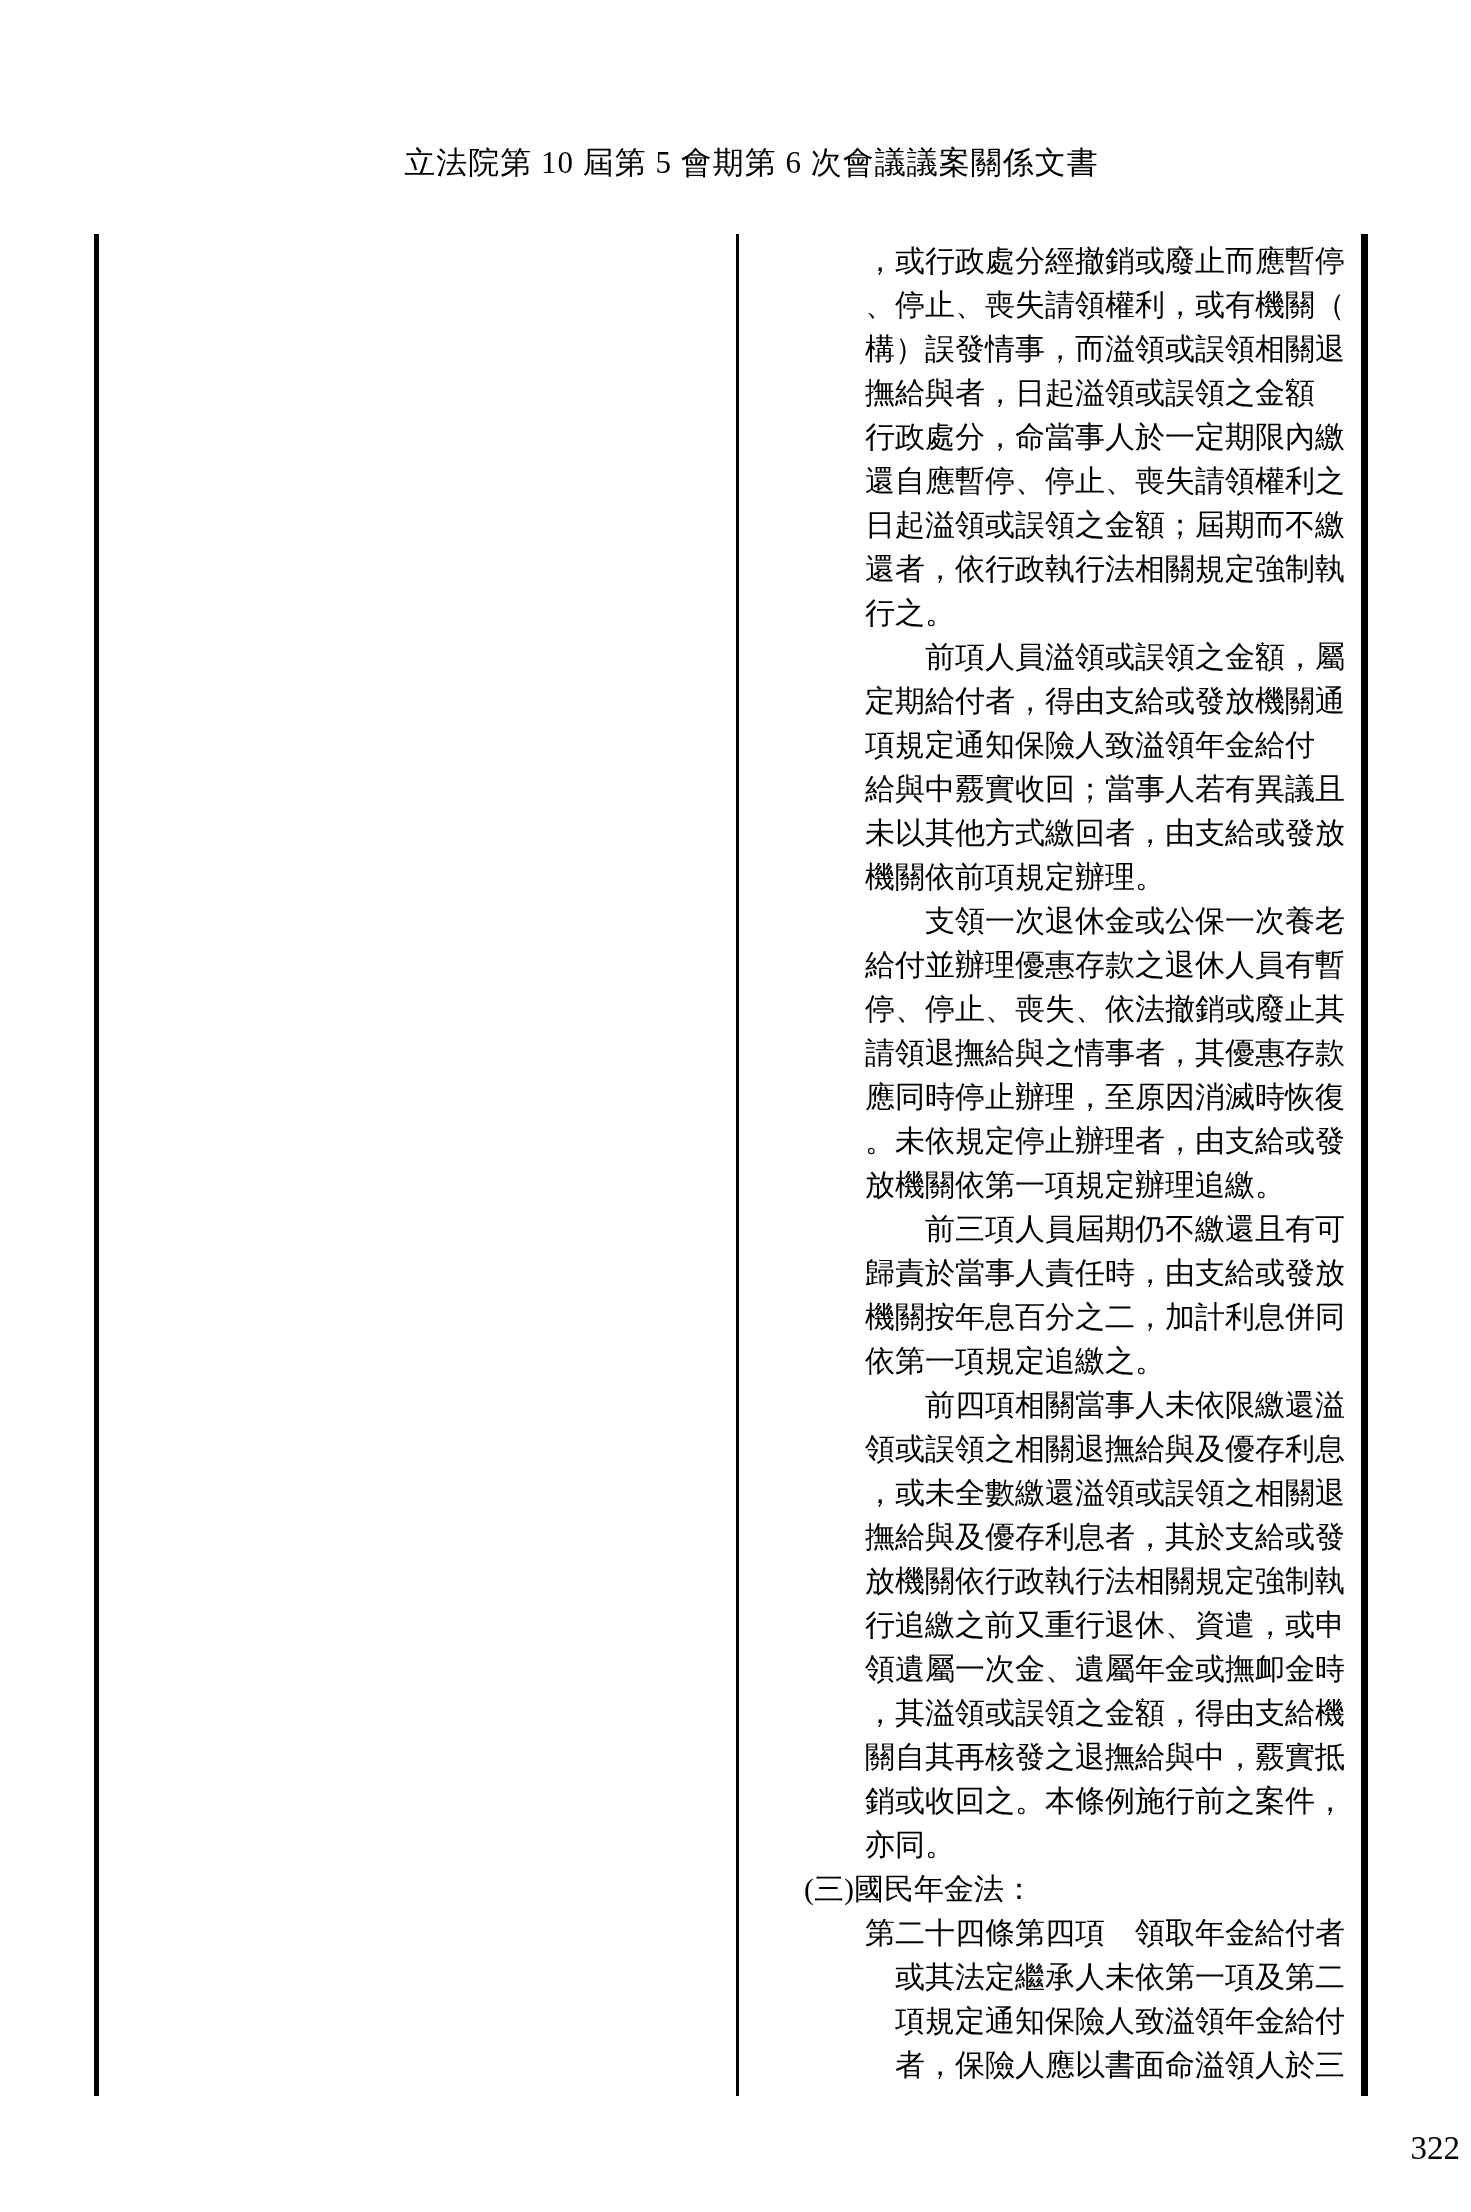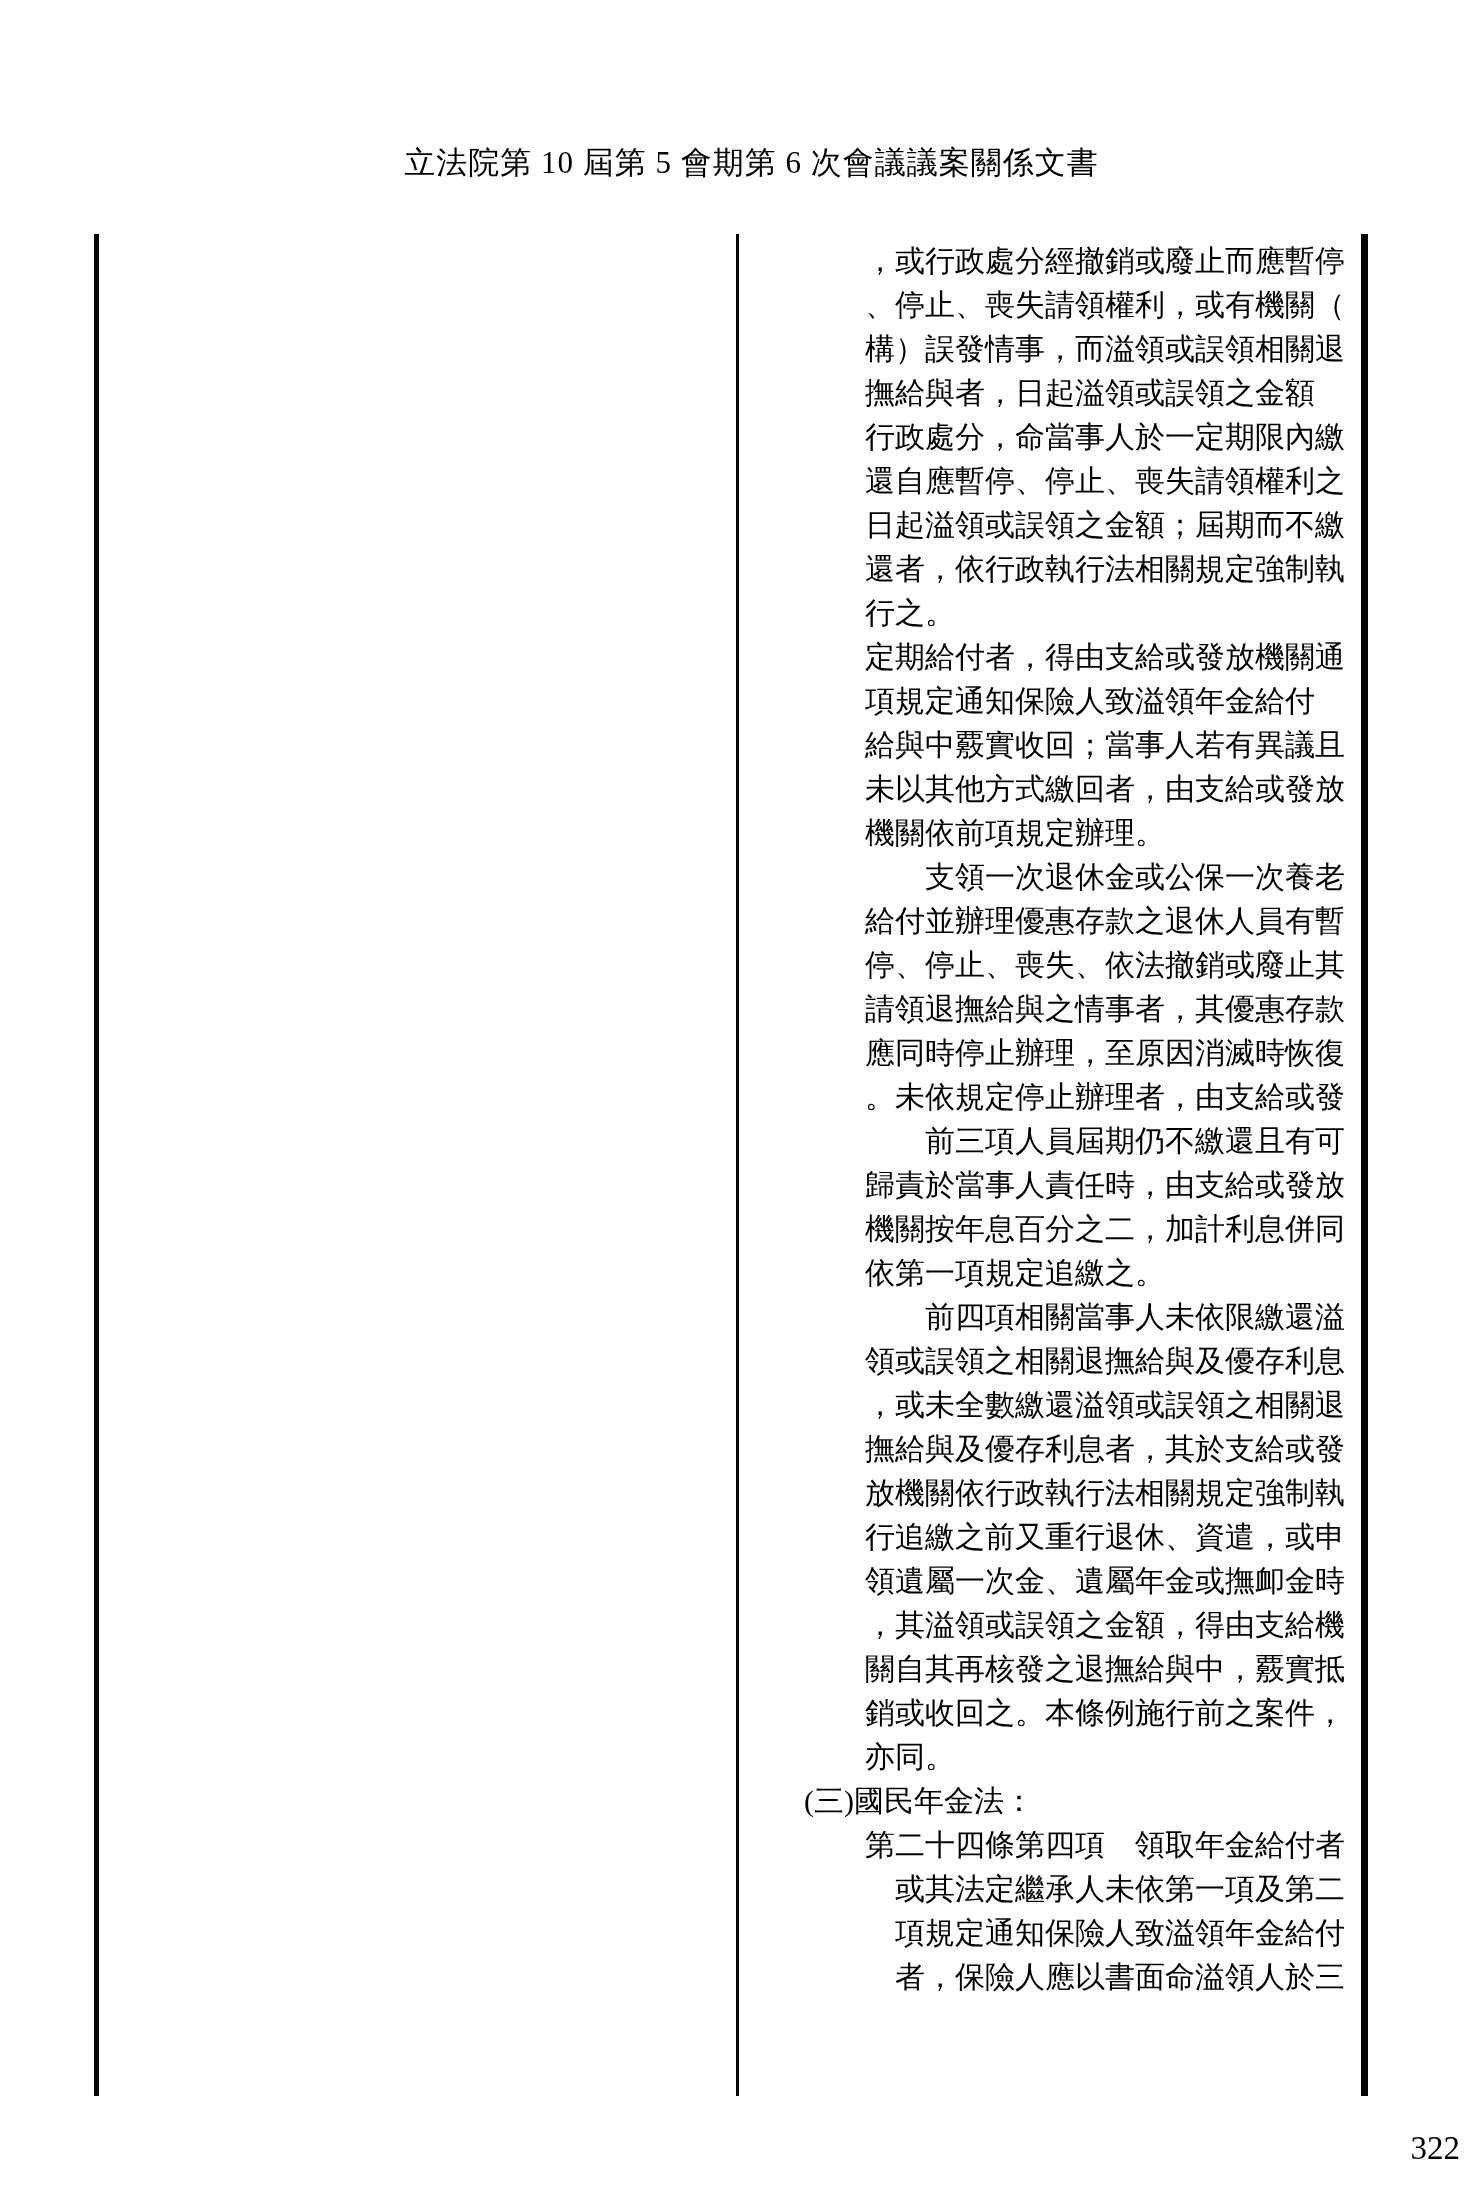--- a/index.html
+++ b/index.html
@@ -88,31 +88,33 @@
   <div class="text-column" id="text-column">
       <div class="line indent-2">，或行政處分經撤銷或廢止而應暫停</div>
       <div class="line indent-2">、停止、喪失請領權利，或有機關（</div>
       <div class="line indent-2">構）誤發情事，而溢領或誤領相關退</div>
       <div class="line indent-2">撫給與者，日起溢領或誤領之金額</div>
       <div class="line indent-2">行政處分，命當事人於一定期限內繳</div>
       <div class="line indent-2">還自應暫停、停止、喪失請領權利之</div>
       <div class="line indent-2">日起溢領或誤領之金額；屆期而不繳</div>
       <div class="line indent-2">還者，依行政執行法相關規定強制執</div>
       <div class="line indent-2">行之。</div>
+      <div class="line indent-4">前項人員溢領或誤領之金額，屬</div>
       <div class="line indent-2">定期給付者，得由支給或發放機關通</div>
       <div class="line indent-2">項規定通知保險人致溢領年金給付</div>
       <div class="line indent-2">給與中覈實收回；當事人若有異議且</div>
       <div class="line indent-2">未以其他方式繳回者，由支給或發放</div>
       <div class="line indent-2">機關依前項規定辦理。</div>
       <div class="line indent-4">支領一次退休金或公保一次養老</div>
       <div class="line indent-2">給付並辦理優惠存款之退休人員有暫</div>
       <div class="line indent-2">停、停止、喪失、依法撤銷或廢止其</div>
       <div class="line indent-2">請領退撫給與之情事者，其優惠存款</div>
       <div class="line indent-2">應同時停止辦理，至原因消滅時恢復</div>
       <div class="line indent-2">。未依規定停止辦理者，由支給或發</div>
+      <div class="line indent-2">放機關依第一項規定辦理追繳。</div>
       <div class="line indent-4">前三項人員屆期仍不繳還且有可</div>
       <div class="line indent-2">歸責於當事人責任時，由支給或發放</div>
       <div class="line indent-2">機關按年息百分之二，加計利息併同</div>
       <div class="line indent-2">依第一項規定追繳之。</div>
       <div class="line indent-4">前四項相關當事人未依限繳還溢</div>
       <div class="line indent-2">領或誤領之相關退撫給與及優存利息</div>
       <div class="line indent-2">，或未全數繳還溢領或誤領之相關退</div>
       <div class="line indent-2">撫給與及優存利息者，其於支給或發</div>
       <div class="line indent-2">放機關依行政執行法相關規定強制執</div>
       <div class="line indent-2">行追繳之前又重行退休、資遣，或申</div>

